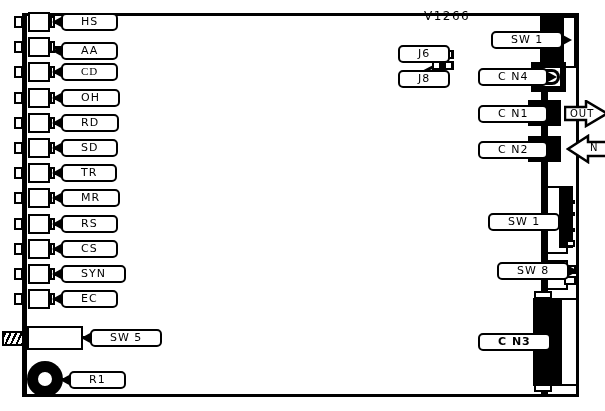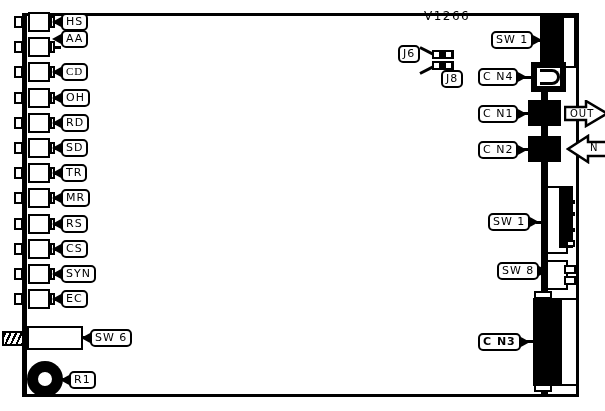--- a/index.html
+++ b/index.html
@@ -68,21 +68,21 @@
     line-height: 1;
     letter-spacing: 1px;
     display: flex;
     align-items: center;
     justify-content: center;
     box-sizing: border-box;
     height: 18px;
     white-space: nowrap;
     z-index: 5;
   }
-  .tag .txt { padding: 0 3px; transform: translateY(-1px); text-align: right; }
+  .tag .txt { padding: 0 18px; transform: translateY(-1px); text-align: right; }
 
   
   .ptr-left::before {
     content: "";
     position: absolute;
     left: -11px; top: 50%;
     transform: translateY(-50%);
     border-top: 6px solid transparent;
     border-bottom: 6px solid transparent;
     border-right: 11px solid #000;
@@ -272,21 +272,21 @@
       <div class="led-row" style="top: 289px;">
         <div class="led-pad"></div>
         <div class="led-body"></div>
         <div class="led-cap"></div>
       </div>
     </div>
 
   <div class="part-thin" style="left:27px; top:326px; width:56px; height:24px;"></div>
   <div class="stem" style="left:83px; top:336px; width:8px;"></div>
   <div class="tag ptr-left" style="left:90px; top:329px;">
-    <span class="txt">SW 6</span>
+    <span class="txt">SW 5</span>
   </div>
 
   <div id="edge-hatch"></div>
 
   <div id="r1-outer"></div>
   <div id="r1-inner"></div>
   <div id="r1-dot"></div>
   <div class="stem" style="left:62px; top:378px; width:8px;"></div>
   <div class="tag ptr-left" style="left:69px; top:371px;">
     <span class="txt">R1</span>
@@ -301,21 +301,21 @@
     <i></i>
     <i class="filled"></i>
     <i></i>
   </div>
 
   <div class="tag" style="left:398px; top:45px;">
     <span class="txt">J6</span>
   </div>
   <div class="lead" style="left:420px; top:46px; width:14px; height:3px; transform:rotate(27deg); transform-origin:left center;"></div>
 
-  <div class="tag" style="left:398px; top:70px;margin-left:43px;">
+  <div class="tag" style="left:398px; top:70px;">
     <span class="txt">J8</span>
   </div>
   <div class="lead" style="left:420px; top:72px; width:14px; height:3px; transform:rotate(-27deg); transform-origin:left center;"></div>
 
   <div class="part-black" style="left:541px; top:13px; width:7px; height:384px;"></div>
 
   <div class="part-black" style="left:540px; top:15px; width:26px; height:52px;"></div>
   <div class="part-thin" style="left:564px; top:16px; width:12px; height:52px; border-left:none;"></div>
   <div class="stem" style="left:530px; top:39px; width:12px;"></div>
   <div class="tag ptr-right" style="left:491px; top:31px;">
@@ -378,21 +378,21 @@
   <div class="stem" style="left:521px; top:340px; width:12px;"></div>
   <div class="tag ptr-right" style="left:478px; top:333px;font-weight:bold;">
     <span class="txt">C N3</span>
   </div>
 
 <div class="stem" style="left: 55px; top: 21px; width: 6px;"></div>
     <div class="tag ptr-left" style="left: 61px; top: 13px;">
       <span class="txt">HS</span>
     </div>
     <div class="stem" style="left: 55px; top: 46px; width: 6px;"></div>
-    <div class="tag ptr-left" style="left: 61px; top: 30px;">
+    <div class="tag ptr-left" style="left: 61px; top: 42px;">
       <span class="txt">AA</span>
     </div>
     <div class="stem" style="left: 55px; top: 71px; width: 6px;"></div>
     <div class="tag ptr-left" style="left: 61px; top: 63px; font-family: Liberation Serif, serif;">
       <span class="txt">CD</span>
     </div>
     <div class="stem" style="left: 55px; top: 97px; width: 6px;"></div>
     <div class="tag ptr-left" style="left: 61px; top: 89px;">
       <span class="txt">OH</span>
     </div>

